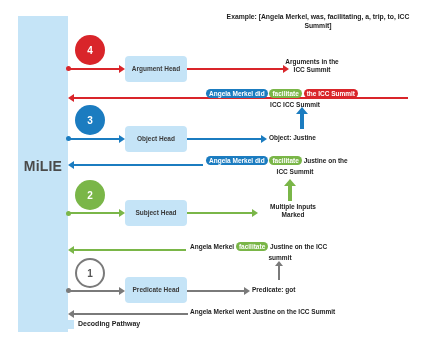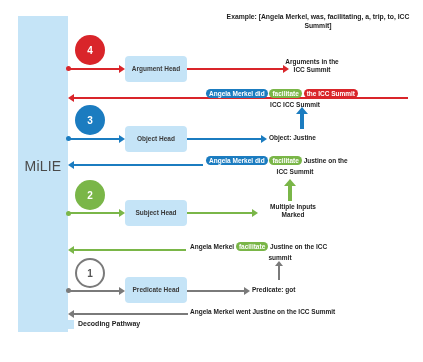--- a/index.html
+++ b/index.html
@@ -11,21 +11,21 @@
   }
   #stage{position:relative;width:423px;height:362px;}
 
   
   .milie-bar{
     position:absolute;left:18px;top:16px;width:50px;height:316px;
     background:#c5e4f7;
   }
   .milie-label{
     position:absolute;left:18px;top:158px;width:50px;
-    text-align:center;font-size:14px;font-weight:400;color:#4a4a4a;
+    text-align:center;font-size:14px;font-weight:700;color:#4a4a4a;
     letter-spacing:.2px;
   }
 
   
   .step{
     position:absolute;width:30px;height:30px;border-radius:50%;
     display:flex;align-items:center;justify-content:center;
     font-size:10px;font-weight:700;color:#ffffff;
   }
   .step.s4{left:75px;top:35px;background:#d9252a;}

